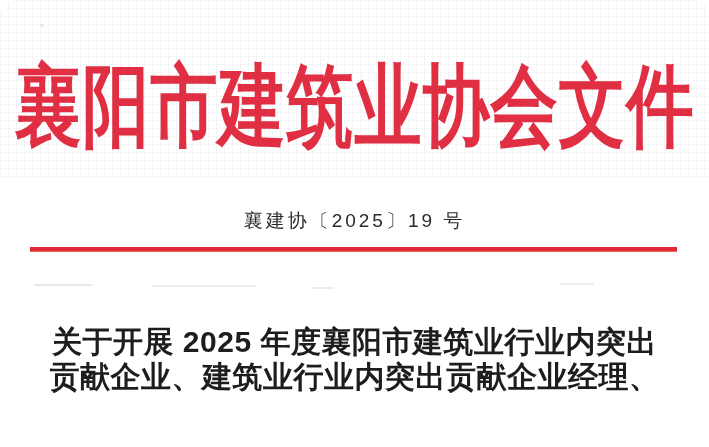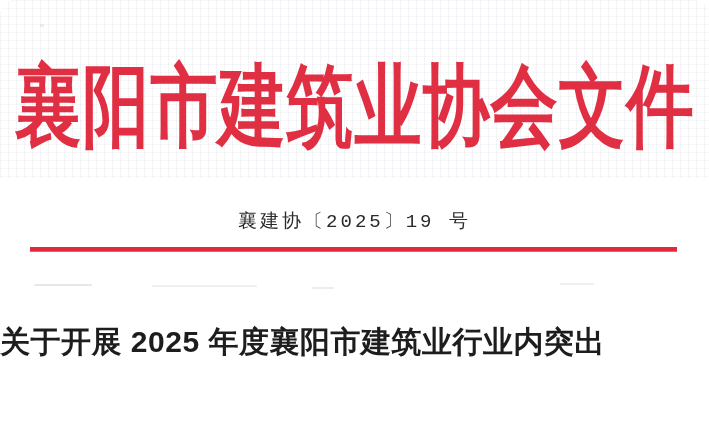--- a/index.html
+++ b/index.html
@@ -41,41 +41,41 @@
     transform: scaleY(1.34);
     transform-origin: center top;
     white-space: nowrap;
   }
   .doc-number {
     position: absolute;
     left: 0;
     top: 208px;
     width: 709px;
     text-align: center;
-    font-family: Liberation Mono, monospace;
+    font-family: Liberation Sans, sans-serif;
     font-size: 19px;
     letter-spacing: 3px;
     color: var(--doc_number_black, #2a2a2a);
     white-space: nowrap;
   }
   .red-divider {
     position: absolute;
     left: 30px;
     top: 247px;
     width: 647px;
     height: 4px;
     background: var(--divider_red, #e3273d);
     border-bottom: 1px solid rgba(235, 170, 60, 0.55);
   }
   .notice-title {
     position: absolute;
     left: 0;
     top: 324px;
     width: 709px;
-    text-align: left;
+    text-align: center;
     font-family: "Liberation Sans", sans-serif;
     font-weight: bold;
     font-size: 30px;
     line-height: 35px;
     color: var(--title_black, #1d1d1d);
     letter-spacing: 0.5px;
   }
   .notice-title .title-line {
     white-space: nowrap;
   }
@@ -108,15 +108,16 @@
   <div class="red-divider"></div>
 
   <div class="scan-artifact artifact-dot"></div>
   <div class="scan-artifact artifact-1"></div>
   <div class="scan-artifact artifact-2"></div>
   <div class="scan-artifact artifact-3"></div>
   <div class="scan-artifact artifact-4"></div>
 
   <div class="notice-title">
     <div class="title-line">关于开展 2025 年度襄阳市建筑业行业内突出</div>
+    <div class="title-line">贡献企业、建筑业行业内突出贡献企业经理、</div>
   </div>
 
 </div>
 
 </body></html>

